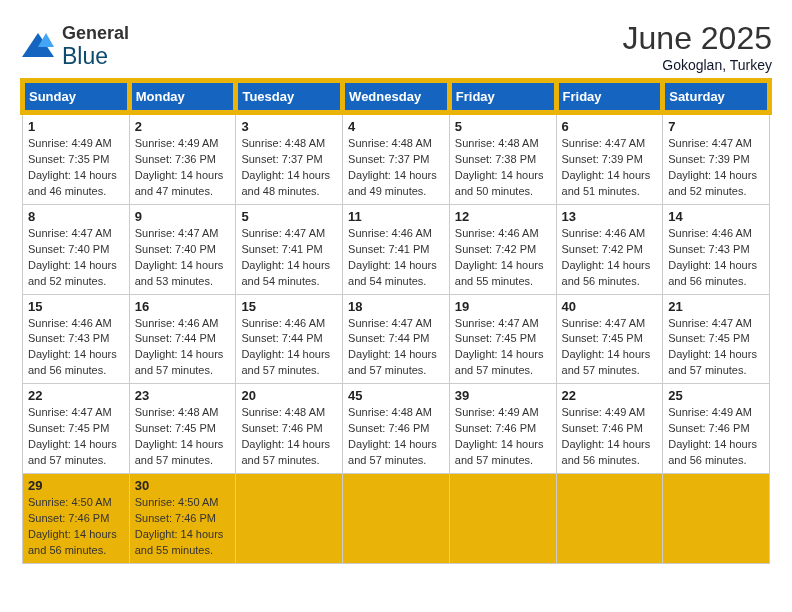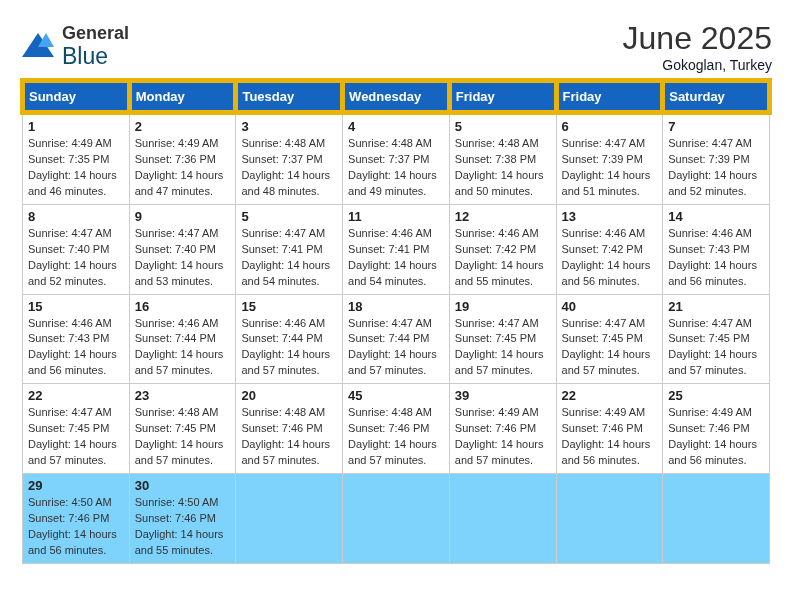--- a/index.html
+++ b/index.html
@@ -71,21 +71,21 @@
       vertical-align: top;
       padding: 4px 5px;
       width: 14.28%;
       min-height: 80px;
       background: #fff;
     }
     .calendar tbody tr td.empty {
       background: #f5f5f5;
     }
     .calendar tbody tr:last-child td {
-      background: #7dd3fc;
+      background: #eab308;
       margin-left: 48px;
     }
     .day-num {
       font-size: 13px;
       font-weight: bold;
       color: #222;
       display: block;
       margin-bottom: 2px;
     }
     .day-info {

